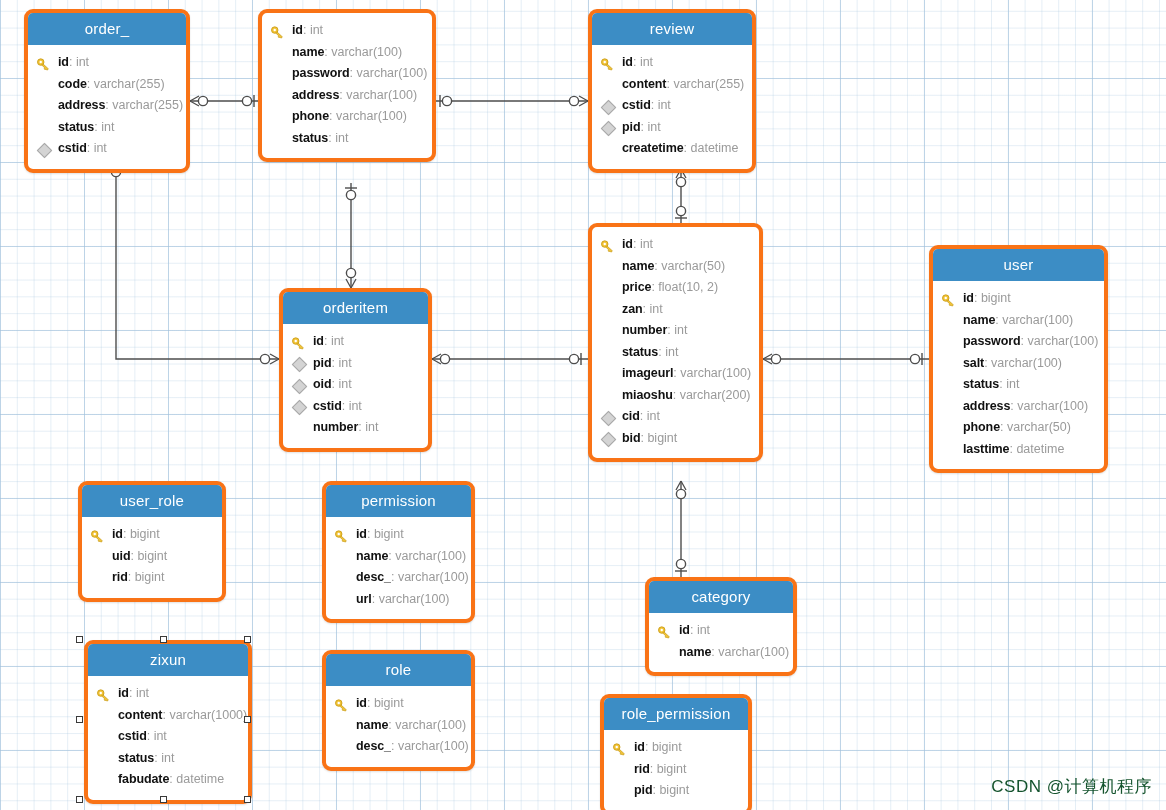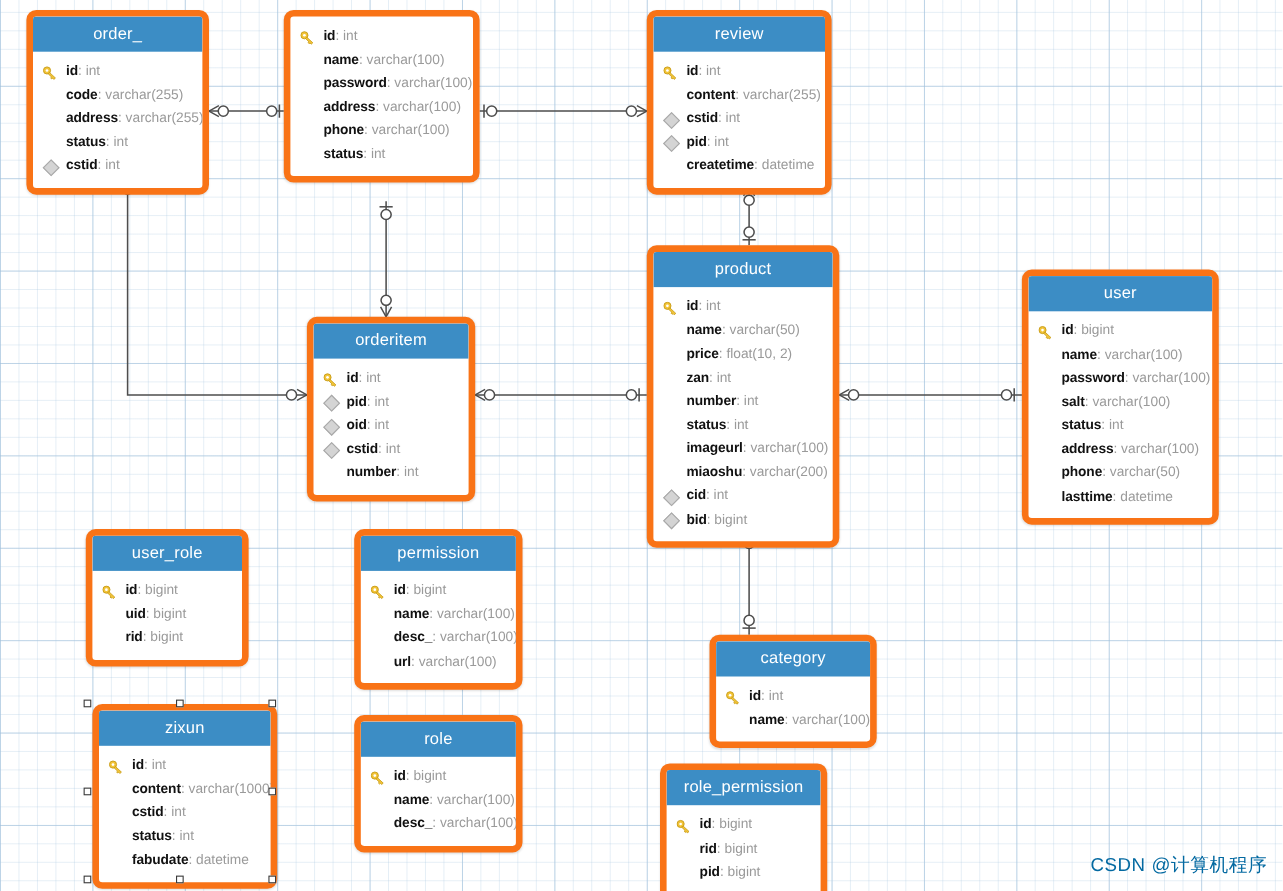--- a/index.html
+++ b/index.html
@@ -22,21 +22,21 @@
       linear-gradient(to bottom, rgba(150,185,215,.55) 1px, transparent 1px);
     background-size:16.8px 16.8px, 16.8px 16.8px, 84px 84px, 84px 84px;
     background-position:0 -6px,0 -6px,0 -6px,0 -6px;
   }
   #links{position:absolute;left:0;top:0;width:1166px;height:810px;}
 
   
   .tbl{
     position:absolute;
     box-sizing:border-box;
-    border:6px solid #f97316;
+    border:4px solid #f97316;
     border-radius:9px;
     background:#ffffff;
     box-shadow:0 1px 2px rgba(0,0,0,.12);
     overflow:hidden;
   }
   .tbl .hdr{
     background:#3C8DC5;
     color:#ffffff;
     text-align:center;
     font-size:15px;
@@ -74,21 +74,21 @@
   
   .sel-h{
     position:absolute;width:7px;height:7px;
     background:#ffffff;border:1px solid #3a3a3a;
     box-sizing:border-box;
   }
 
   
   #wm{
     position:absolute;right:14px;bottom:12px;
-    color:#0369a1;font-size:17px;letter-spacing:.5px;
+    color:#14532d;font-size:17px;letter-spacing:.5px;
     font-family:"Liberation Sans", sans-serif;
     user-select:none;
     margin-top:28px;
   }
 </style>
 </head>
 <body>
 
 <div id="canvas">
   <svg id="links" xmlns="http://www.w3.org/2000/svg" viewBox="0 0 1166 810">
@@ -213,21 +213,20 @@
         <div class="row"><span class="gl">
             <span class="dia"></span>
           </span><span class="nm">cstid</span><span class="ty">: </span><span class="ty">int</span></div>
         <div class="row"><span class="gl">
             <span class="dia"></span>
           </span><span class="nm">pid</span><span class="ty">: </span><span class="ty">int</span></div>
         <div class="row"><span class="nm">createtime</span><span class="ty">: </span><span class="ty">datetime</span></div>
       </div>
     </div>
     <div class="tbl" style="left: 588px; top: 223px; width: 175px;">
-      <div class="hdr">product</div>
       <div class="body">
         <div class="row"><span class="gl">
             <span class="key"><svg viewBox="0 0 16 16" width="13" height="13">
                 <circle cx="4.6" cy="5" r="4" fill="#F2C438" stroke="#C79A14" stroke-width="1"></circle>
                 <circle cx="4.6" cy="5" r="1.5" fill="#ffffff"></circle>
                 <path d="M7.3 7.2 L14 13.4 L12.2 15 L10.9 13.6 L9.9 14.5 L8.6 13.2 L9.6 12.3 L5.8 8.6 Z" fill="#F2C438" stroke="#C79A14" stroke-width="0.9" stroke-linejoin="round"></path>
               </svg></span>
           </span><span class="nm">id</span><span class="ty">: </span><span class="ty">int</span></div>
         <div class="row"><span class="nm">name</span><span class="ty">: </span><span class="ty">varchar(50)</span></div>
         <div class="row"><span class="nm">price</span><span class="ty">: </span><span class="ty">float(10, 2)</span></div>

